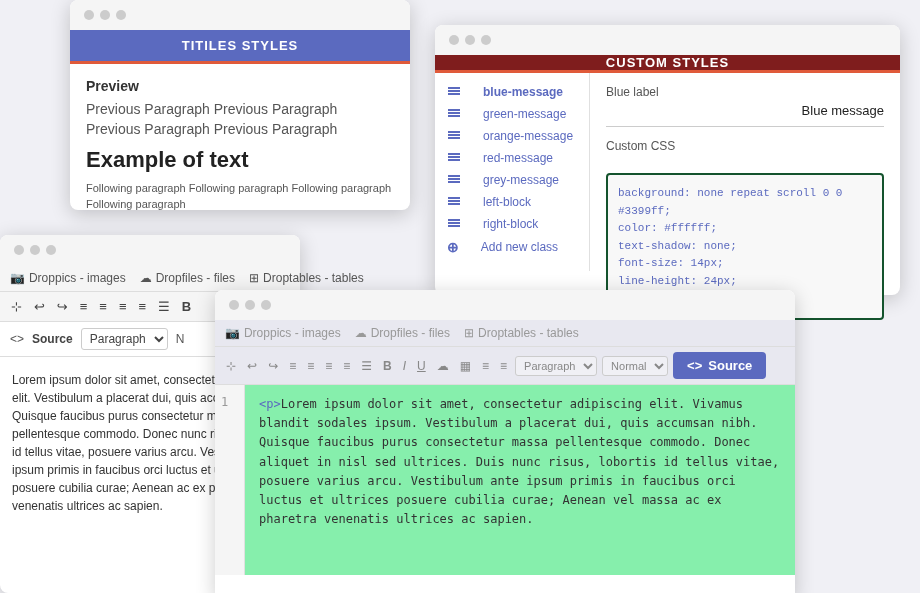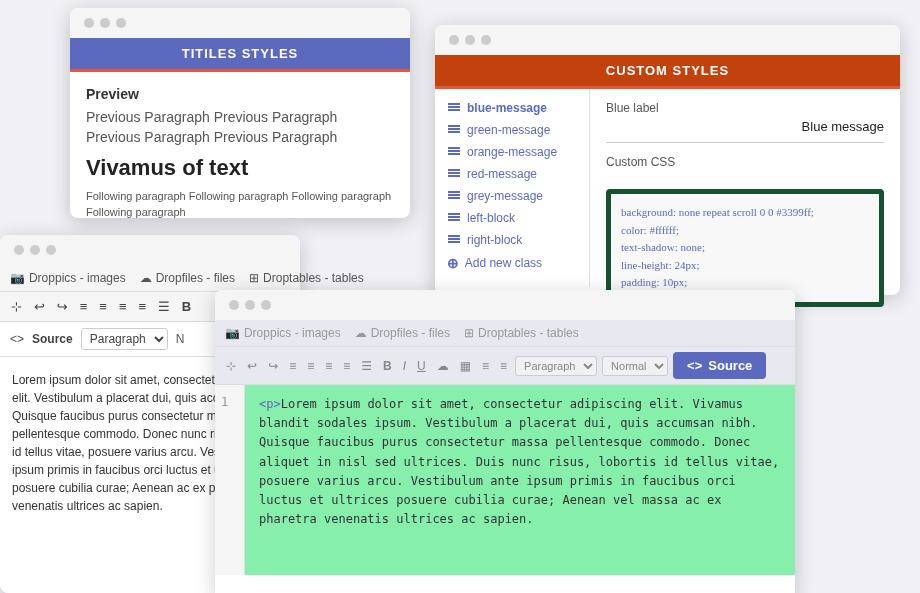--- a/index.html
+++ b/index.html
@@ -32,21 +32,21 @@
     .dot {
       width: 10px;
       height: 10px;
       border-radius: 50%;
       background: #ccc;
       display: inline-block;
     }
 
     
     .win-titles {
-      top: 8px;
+      top: 0;
       left: 70px;
       width: 340px;
       height: 210px;
     }
 
     .win-titles .header-bar {
       background: #5b6abf;
       color: white;
       text-align: center;
       padding: 8px;
@@ -89,45 +89,45 @@
 
     
     .win-custom {
       top: 25px;
       left: 435px;
       width: 465px;
       height: 270px;
     }
 
     .win-custom .header-bar {
-      background: #c2410c;
+      background: #7f1d1d;
       color: white;
       text-align: center;
-      padding: 8px;
+      padding: 0;
       font-size: 13px;
       font-weight: bold;
       letter-spacing: 1px;
       border-bottom: 3px solid #e05a3a;
     }
 
     .win-custom .content {
       display: flex;
       height: calc(100% - 72px);
     }
 
     .win-custom .sidebar {
       width: 155px;
       border-right: 1px solid #e0e0e0;
       padding: 8px 0;
     }
 
     .win-custom .sidebar-item {
       display: flex;
       align-items: center;
-      gap: 6px;
+      gap: 22px;
       padding: 4px 12px;
       font-size: 12px;
       color: #5b6abf;
       cursor: pointer;
     }
 
     .win-custom .sidebar-item.active {
       color: #5b6abf;
       font-weight: bold;
     }
@@ -159,26 +159,26 @@
     }
 
     .win-custom .css-title {
       font-size: 12px;
       color: #555;
       margin-bottom: 20px;
     }
 
     .win-custom .css-box {
       background: #f8f8f8;
-      border: 5px solid #14532d;
+      border: 2px solid #14532d;
       border-radius: 4px;
       padding: 10px;
       font-size: 11px;
       color: #5b6abf;
-      font-family: Liberation Serif, serif;
+      font-family: Liberation Mono, monospace;
       line-height: 1.6;
     }
 
     
     .win-editor {
       top: 235px;
       left: 0;
       width: 300px;
       height: 358px;
       z-index: 2;
@@ -364,21 +364,21 @@
 <div class="window win-titles">
   <div class="window-titlebar">
     <span class="dot"></span>
     <span class="dot"></span>
     <span class="dot"></span>
   </div>
   <div class="header-bar">TITILES STYLES</div>
   <div class="content">
     <div class="preview-label">Preview</div>
     <div class="prev-para">Previous Paragraph Previous Paragraph Previous Paragraph Previous Paragraph</div>
-    <div class="example-heading">Vivamus of text</div>
+    <div class="example-heading">Example of text</div>
     <div class="follow-para">Following paragraph Following paragraph Following paragraph Following paragraph</div>
   </div>
 </div>
 
 <div class="window win-custom">
   <div class="window-titlebar">
     <span class="dot"></span>
     <span class="dot"></span>
     <span class="dot"></span>
   </div>
@@ -447,20 +447,21 @@
       </div>
     </div>
     <div class="main-panel">
       <div class="style-label-title">Blue label</div>
       <div class="style-label-value">Blue message</div>
       <div class="css-title">Custom CSS</div>
       <div class="css-box">
         <div>background: none repeat scroll 0 0 #3399ff;</div>
         <div>color: #ffffff;</div>
         <div>text-shadow: none;</div>
+        <div>font-size: 14px;</div>
         <div>line-height: 24px;</div>
         <div>padding: 10px;</div>
       </div>
     </div>
   </div>
 </div>
 
 <div class="window win-editor">
   <div class="window-titlebar">
     <span class="dot"></span>

